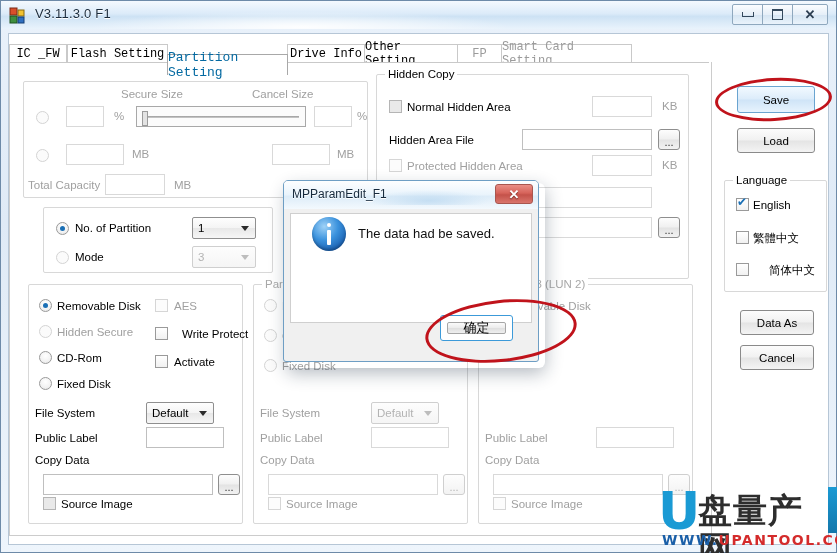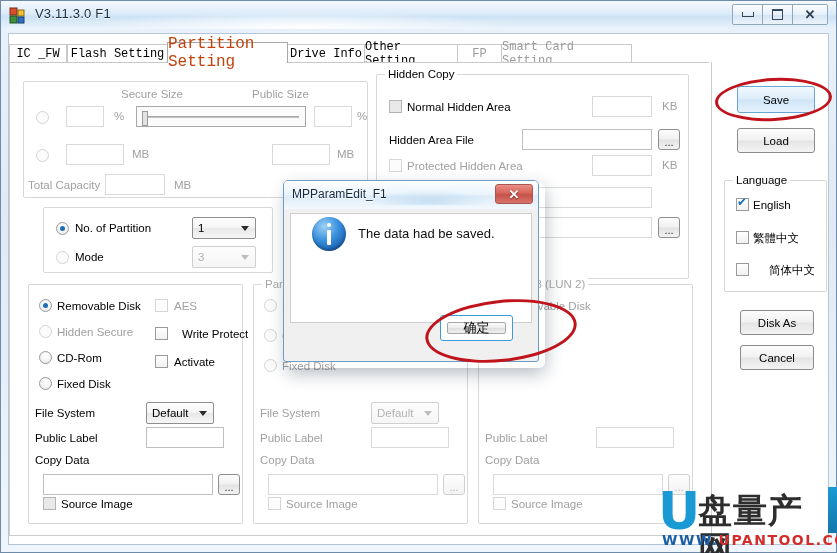--- a/index.html
+++ b/index.html
@@ -68,23 +68,23 @@
     position:absolute; top:2px; height:18px;
     font-family:"Liberation Mono", monospace;
     font-size:12px;
     display:flex; align-items:center; justify-content:center;
     box-sizing:border-box;
     border:1px solid #c9c9c9; border-bottom:none;
     background:#ffffff;
     color:#000;
   }
   .tab.selected {
-    top:0; height:21px; font-size:16px;
+    top:12px; height:21px; font-size:13px;
     border-color:#a8a8a8; background:#fff; z-index:4;
-    color:#c2410c;
+    color:#0369a1;
   }
   .tab.disabled { color:#9b9b9b; }
   .tab-underline {
     position:absolute; left:9px; top:62px; width:700px; height:1px;
     background:#c9c9c9; z-index:2;
   }
   .panel-body {
     position:absolute; left:9px; top:62px; width:703px; height:474px;
     background:#fff; border:1px solid #cccccc; border-top:none;
     box-sizing:border-box;
@@ -331,21 +331,21 @@
     <div class="tab" style="left:355px;width:94px;">Other Setting</div>
     <div class="tab disabled" style="left:448px;width:45px;">FP</div>
     <div class="tab disabled" style="left:492px;width:131px;">Smart Card Setting</div>
   </div>
 
   <div class="panel-body">
 
     <div class="group" style="left:13px;top:19px;width:345px;height:117px;">
 
       <div class="lbl dim" style="left:97px;top:6px;">Secure Size</div>
-      <div class="lbl dim" style="left:228px;top:6px;">Public Size</div>
+      <div class="lbl dim" style="left:228px;top:6px;">Cancel Size</div>
 
       <div class="radio dim" style="left:12px;top:29px;"></div>
       <input class="tbox dim" style="left: 42px; top: 24px; width: 38px;" readonly="" value="">
       <div class="lbl dim" style="left:90px;top:28px;">%</div>
 
       <div class="slider" style="left:112px;top:24px;width:170px;">
         <div class="track"></div>
         <div class="thumb"></div>
       </div>
 
@@ -494,21 +494,21 @@
   <div class="group" style="left:724px;top:180px;width:103px;height:112px;background:#fff;">
     <div class="group-title">Language</div>
     <div class="chk on" style="left:11px;top:17px;"></div>
     <div class="lbl" style="left:28px;top:18px;">English</div>
     <div class="chk" style="left:11px;top:50px;"></div>
     <div class="lbl" style="left:28px;top:50px;font-family:'DejaVu Sans',sans-serif;">繁體中文</div>
     <div class="chk" style="left:11px;top:82px;"></div>
     <div class="lbl" style="left:44px;top:82px;font-family:'DejaVu Sans',sans-serif;">简体中文</div>
   </div>
 
-  <div class="btn" style="left:740px;top:310px;width:74px;height:25px;">Disk As</div>
+  <div class="btn" style="left:740px;top:310px;width:74px;height:25px;">Data As</div>
   <div class="btn" style="left:740px;top:345px;width:74px;height:25px;">Cancel</div>
 
   <div class="dlg-shadow"></div>
   <div class="dlg">
     <div class="dlg-title">
       <div class="sheen"></div>
     </div>
     <div class="dlg-title-text">MPParamEdit_F1</div>
     <div class="dlg-close">✕</div>
     <div class="dlg-inner"></div>

